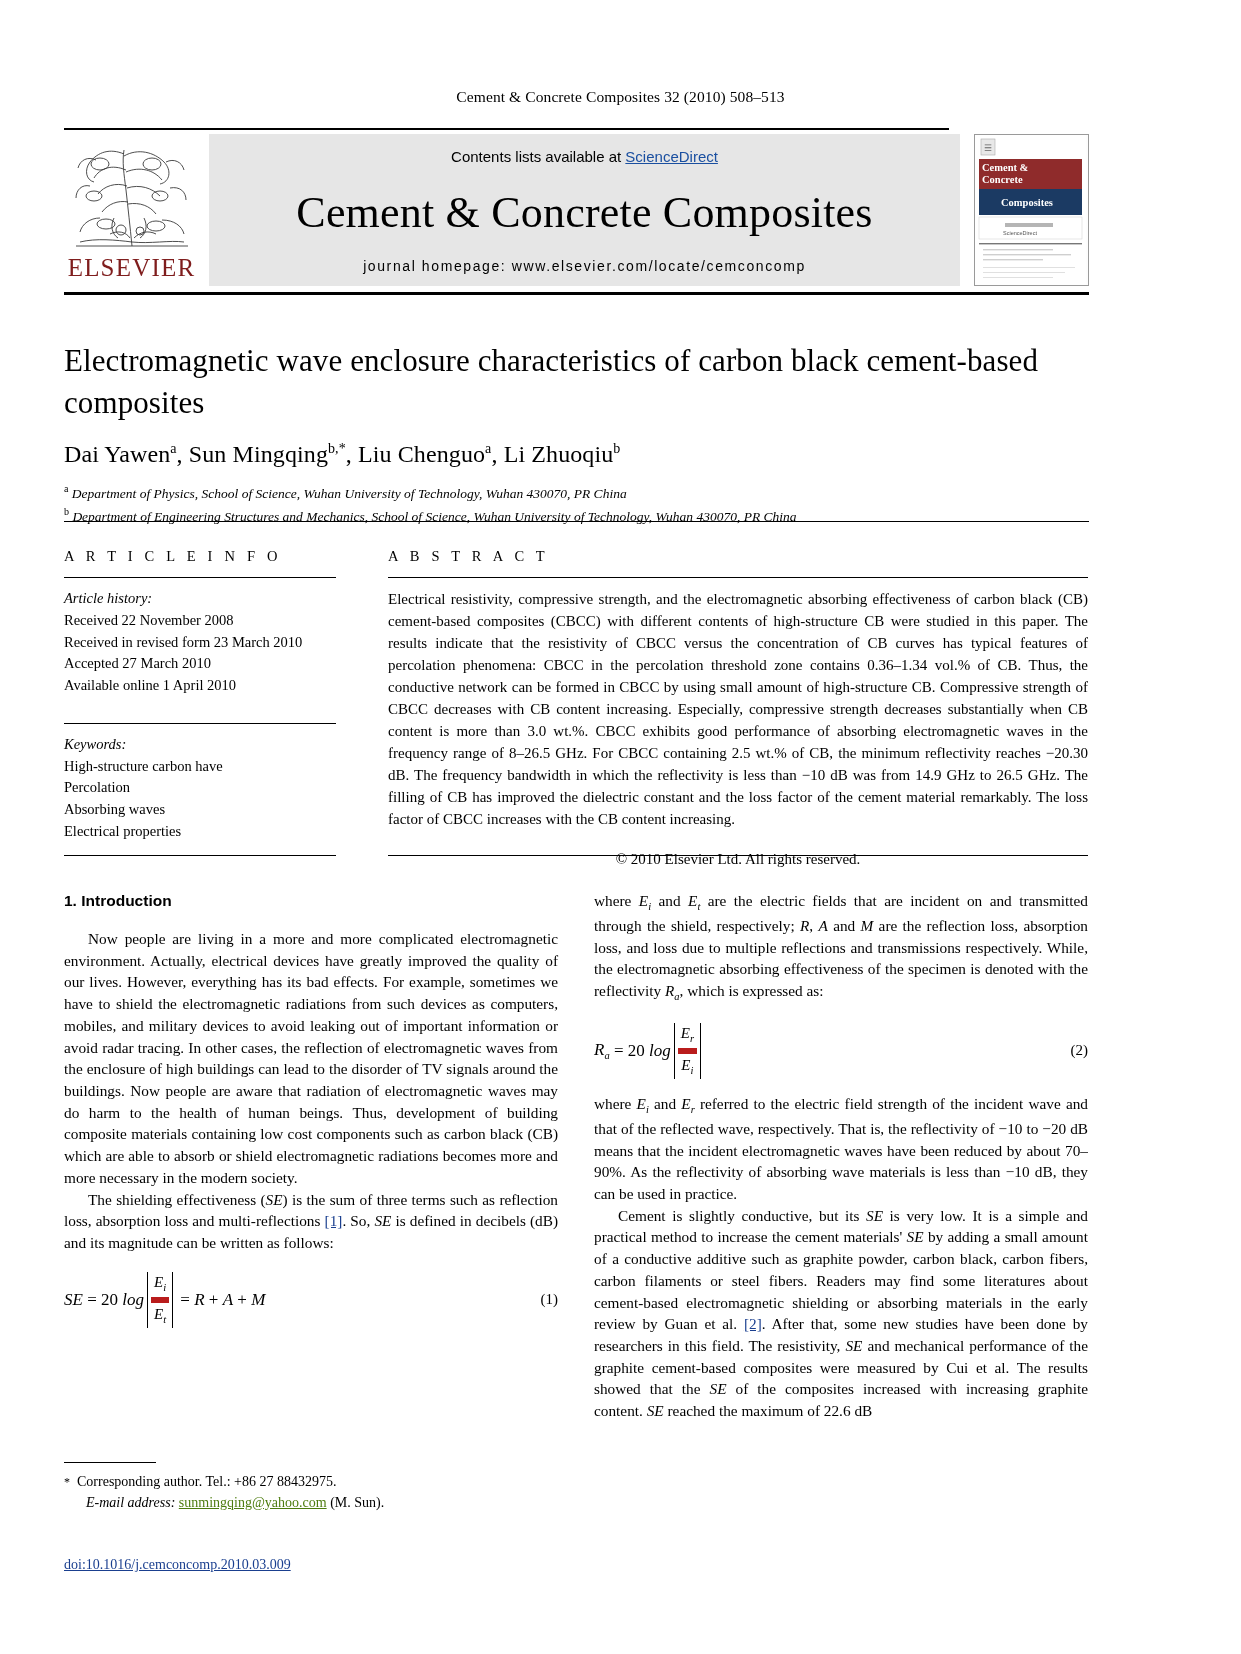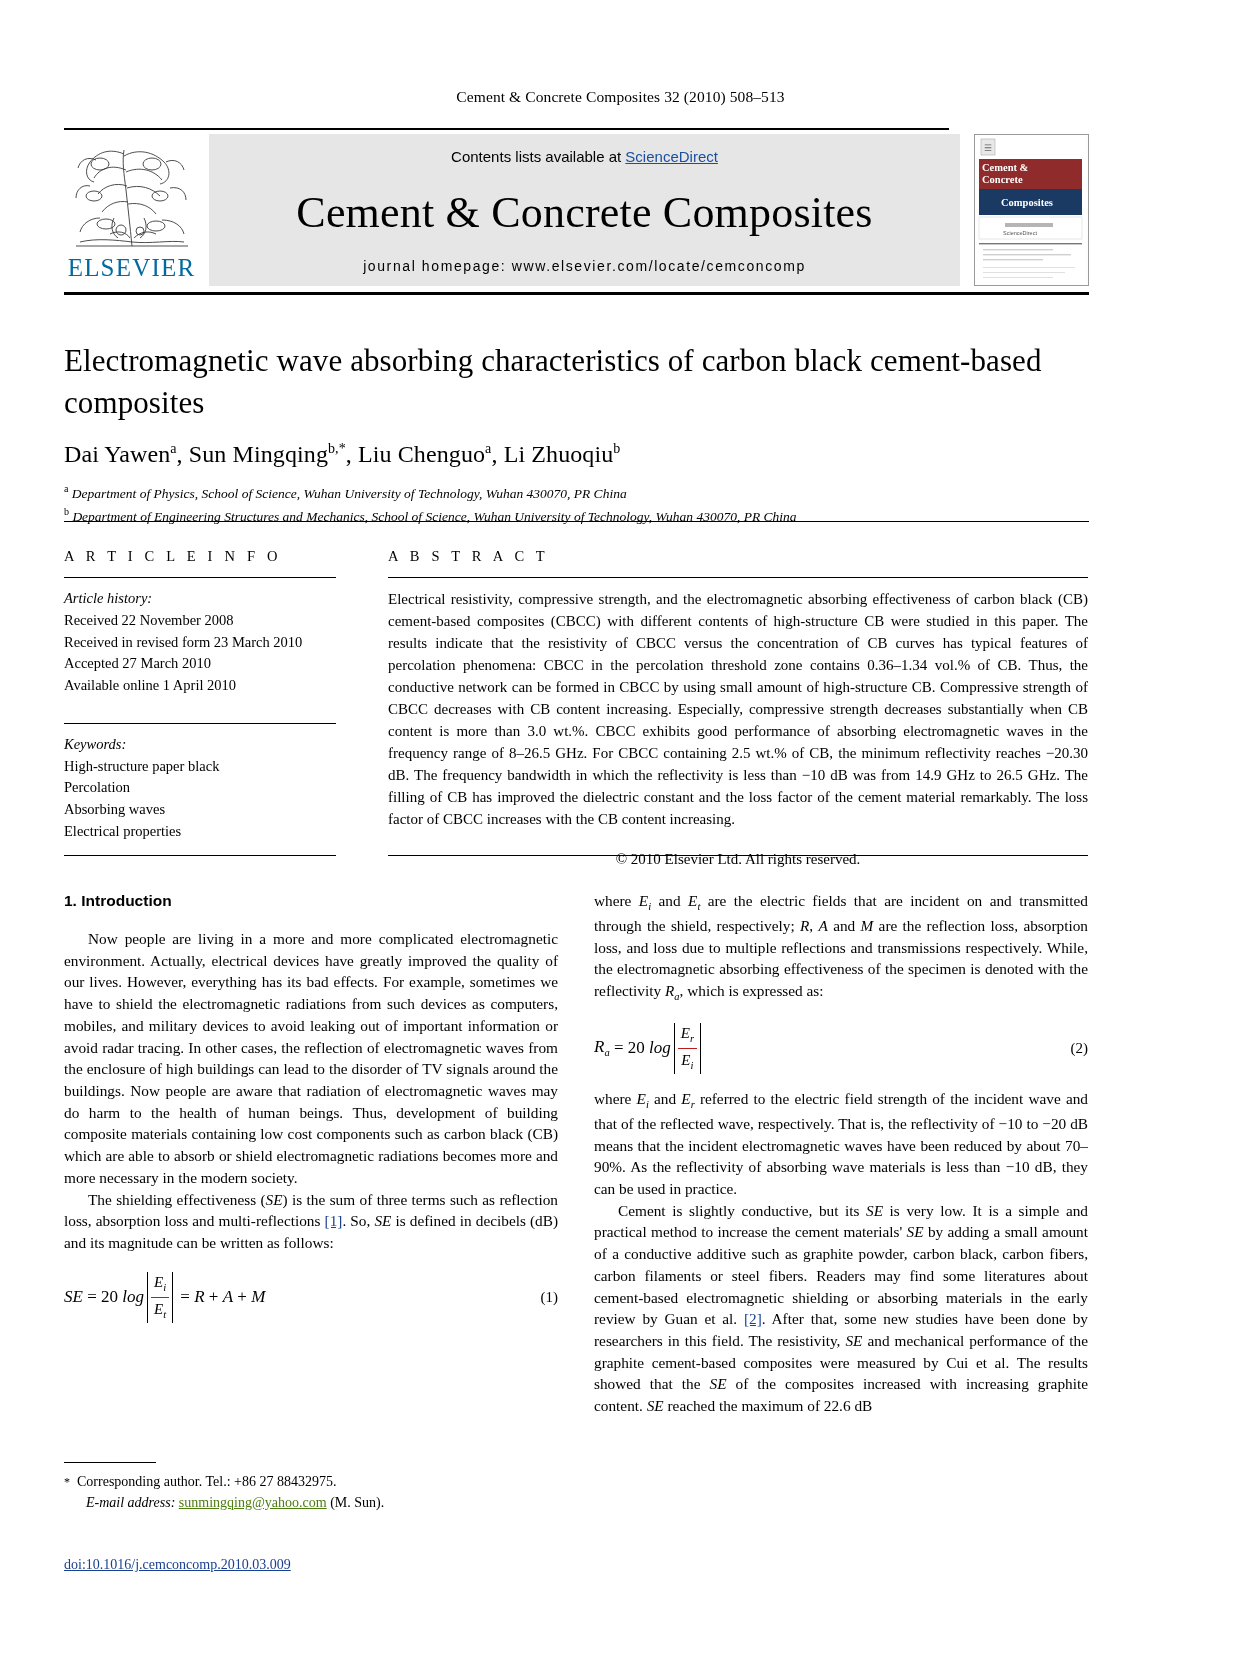--- a/index.html
+++ b/index.html
@@ -59,21 +59,21 @@
     display: flex;
     flex-direction: column;
     justify-content: flex-start;
     align-items: center;
   }
   .tree-svg { display:block; }
   .elsevier-word {
     font-family: "Liberation Serif", serif;
     font-size: 25px;
     letter-spacing: 1.2px;
-    color: #0369a1;
+    color: #7f1d1d;
     font-weight: 400;
     margin-top: 2px;
   }
   .masthead-center {
     flex: 1 1 auto;
     background: #e6e6e6;
     margin-left: 10px;
     position: relative;
     display: flex;
     flex-direction: column;
@@ -219,21 +219,21 @@
     font-size: 15px;
   }
   .frac {
     display: inline-flex;
     flex-direction: column;
     vertical-align: middle;
     text-align: center;
     font-size: 15px;
     margin: 0 1px;
   }
-  .frac .num { border-bottom: 1px solid #b91c1c; padding: 0 3px 1px 3px; }
+  .frac .num { border-bottom: 6px solid #b91c1c; padding: 0 3px 1px 3px; }
   .frac .den { padding: 1px 3px 0 3px; }
   .absbar {
     display: inline-flex;
     align-items: stretch;
     border-left: 1px solid #000;
     border-right: 1px solid #000;
     padding: 0 2px;
     margin: 0 3px;
   }
   .nostyle { font-style: normal; }
@@ -344,21 +344,21 @@
           <rect x="8" y="132" width="92" height="1" fill="#e0e0e0"></rect>
           <rect x="8" y="137" width="82" height="1" fill="#e0e0e0"></rect>
           <rect x="8" y="142" width="70" height="1" fill="#e0e0e0"></rect>
         </svg>
       </div>
     </div>
     <div class="masthead-rule-bottom"></div>
   </div>
 
   <div class="title-block">
-    <h1 class="paper-title">Electromagnetic wave absorbing characteristics of carbon black cement-based composites</h1>
+    <h1 class="paper-title">Electromagnetic wave enclosure characteristics of carbon black cement-based composites</h1>
 
     <div class="authors">
       <span><span>Dai Yawen</span><sup>a</sup><span>, </span></span><span><span>Sun Mingqing</span><sup>b,*</sup><span>, </span></span><span><span>Liu Chenguo</span><sup>a</sup><span>, </span></span><span><span>Li Zhuoqiu</span><sup>b</sup></span>
     </div>
 
     <div class="affiliations">
       <div class="affil"><sup>a</sup> <span>Department of Physics, School of Science, Wuhan University of Technology, Wuhan 430070, PR China</span></div>
       <div class="affil"><sup>b</sup> <span>Department of Engineering Structures and Mechanics, School of Science, Wuhan University of Technology, Wuhan 430070, PR China</span></div>
     </div>
   </div>
@@ -370,21 +370,21 @@
     <div class="thin-rule"></div>
     <div class="hist-label">Article history:</div>
     <div class="hist-line">Received 22 November 2008</div>
     <div class="hist-line">Received in revised form 23 March 2010</div>
     <div class="hist-line">Accepted 27 March 2010</div>
     <div class="hist-line">Available online 1 April 2010</div>
 
     <div class="kw-group">
       <div class="thin-rule"></div>
       <div class="kw-label">Keywords:</div>
-      <div class="kw-line">High-structure paper black</div>
+      <div class="kw-line">High-structure carbon have</div>
       <div class="kw-line">Percolation</div>
       <div class="kw-line">Absorbing waves</div>
       <div class="kw-line">Electrical properties</div>
     </div>
   </div>
 
   <div class="col-abstract">
     <div class="section-caps">A B S T R A C T</div>
     <div class="thin-rule"></div>
     <p class="abstract-text">Electrical resistivity, compressive strength, and the electromagnetic absorbing effectiveness of carbon black (CB) cement-based composites (CBCC) with different contents of high-structure CB were studied in this paper. The results indicate that the resistivity of CBCC versus the concentration of CB curves has typical features of percolation phenomena: CBCC in the percolation threshold zone contains 0.36–1.34 vol.% of CB. Thus, the conductive network can be formed in CBCC by using small amount of high-structure CB. Compressive strength of CBCC decreases with CB content increasing. Especially, compressive strength decreases substantially when CB content is more than 3.0 wt.%. CBCC exhibits good performance of absorbing electromagnetic waves in the frequency range of 8–26.5 GHz. For CBCC containing 2.5 wt.% of CB, the minimum reflectivity reaches −20.30 dB. The frequency bandwidth in which the reflectivity is less than −10 dB was from 14.9 GHz to 26.5 GHz. The filling of CB has improved the dielectric constant and the loss factor of the cement material remarkably. The loss factor of CBCC increases with the CB content increasing.</p>

